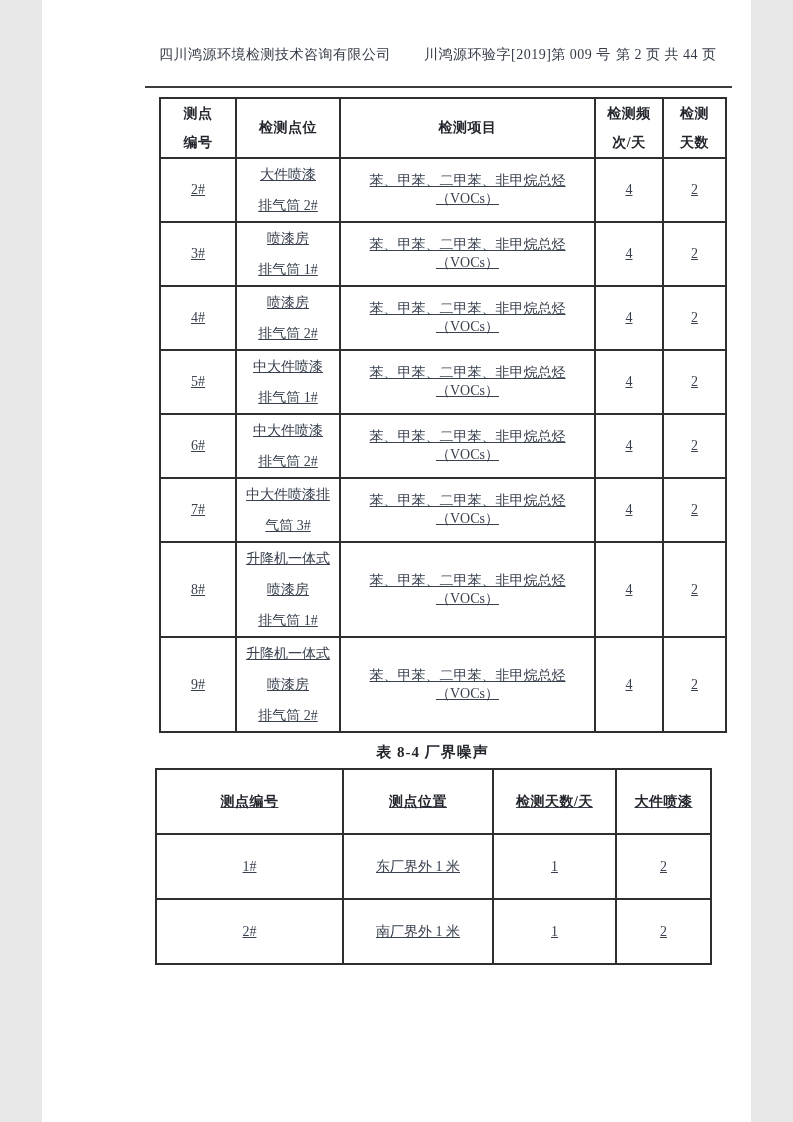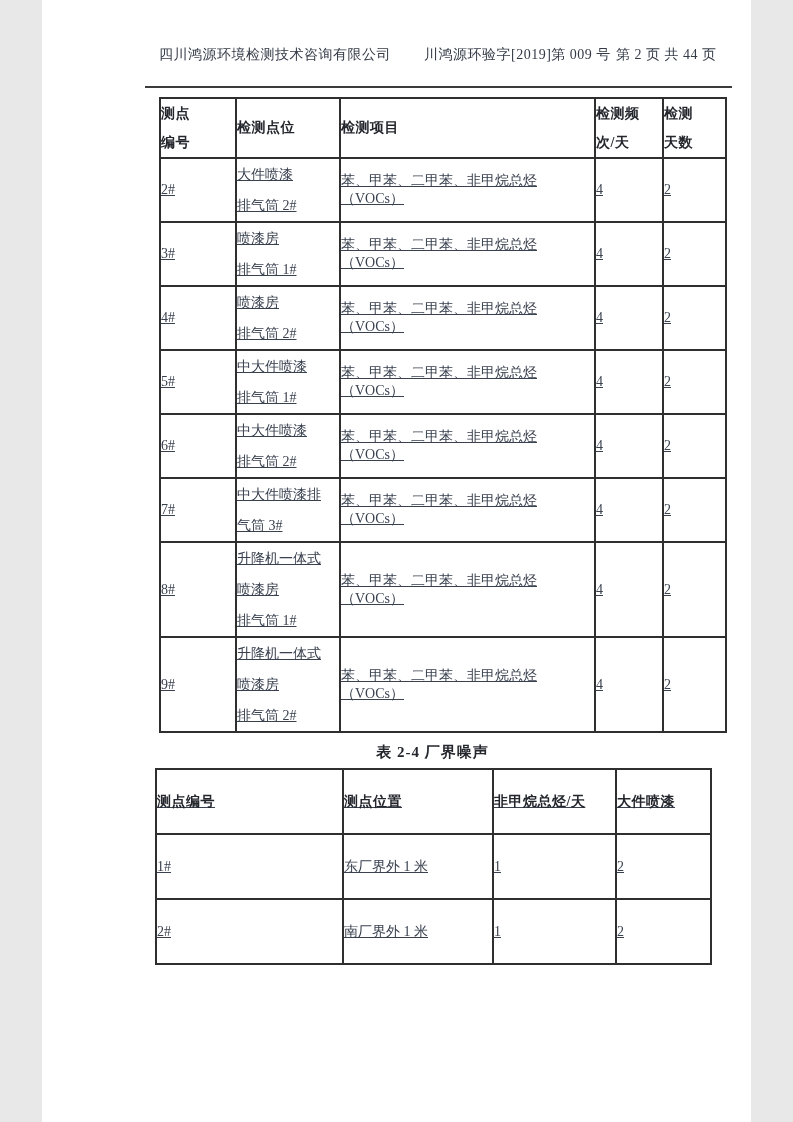--- a/index.html
+++ b/index.html
@@ -36,21 +36,21 @@
   }
 
   
   table {
     position: absolute;
     border-collapse: collapse;
     table-layout: fixed;
   }
   th, td {
     border: 2px solid #2f2f2f;
-    text-align: left;
+    text-align: center;
     vertical-align: middle;
     padding: 0;
     font-size: 14px;
     overflow: hidden;
   }
   th {
     font-weight: bold;
     color: #23262c;
     letter-spacing: 0.5px;
   }
@@ -195,34 +195,34 @@
           <div>喷漆房</div>
           <div>排气筒 2#</div>
         </td>
         <td>苯、甲苯、二甲苯、非甲烷总烃（VOCs）</td>
         <td>4</td>
         <td>2</td>
       </tr>
     </tbody>
   </table>
 
-  <div class="t2-title">表 2-4 厂界噪声</div>
+  <div class="t2-title">表 8-4 厂界噪声</div>
 
   <table class="t2">
     <colgroup>
       <col style="width:187px">
         <col style="width:150px">
         <col style="width:123px">
         <col style="width:95px">
     </colgroup>
     <thead>
       <tr>
         <th>测点编号</th>
         <th>测点位置</th>
-        <th>非甲烷总烃/天</th>
+        <th>检测天数/天</th>
         <th>大件喷漆</th>
       </tr>
     </thead>
     <tbody>
       <tr>
         <td>1#</td>
         <td>东厂界外 1 米</td>
         <td>1</td>
         <td>2</td>
       </tr>

